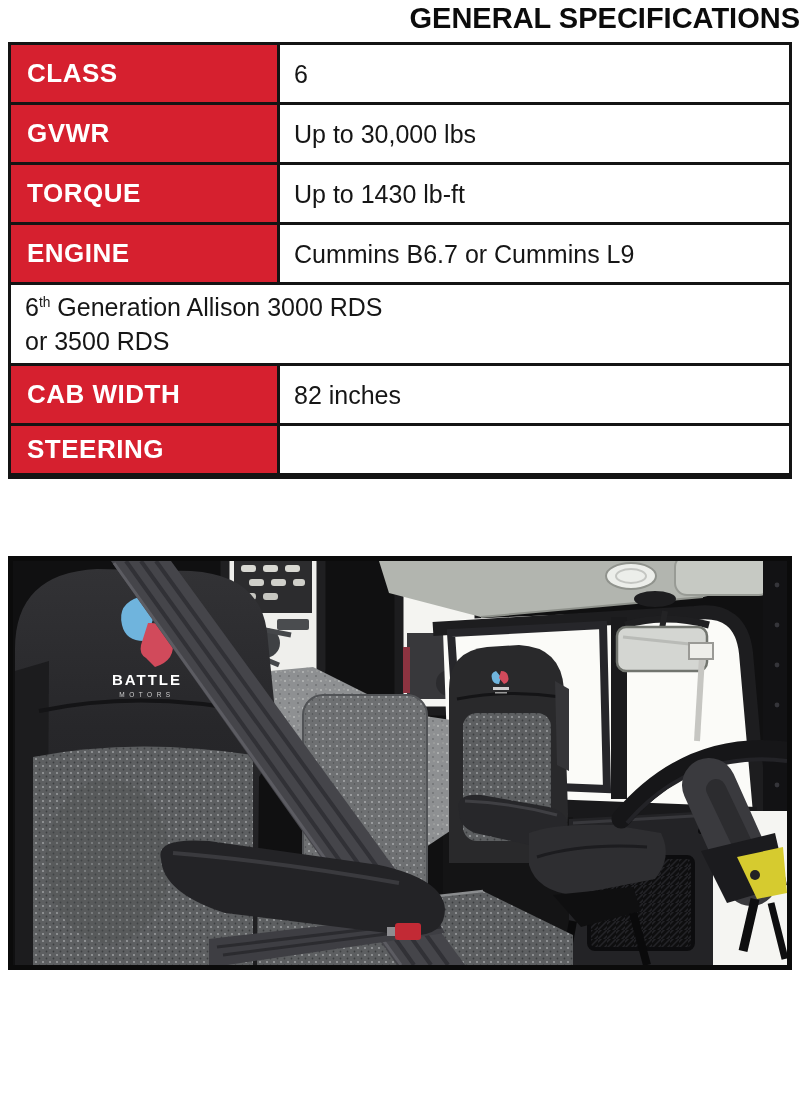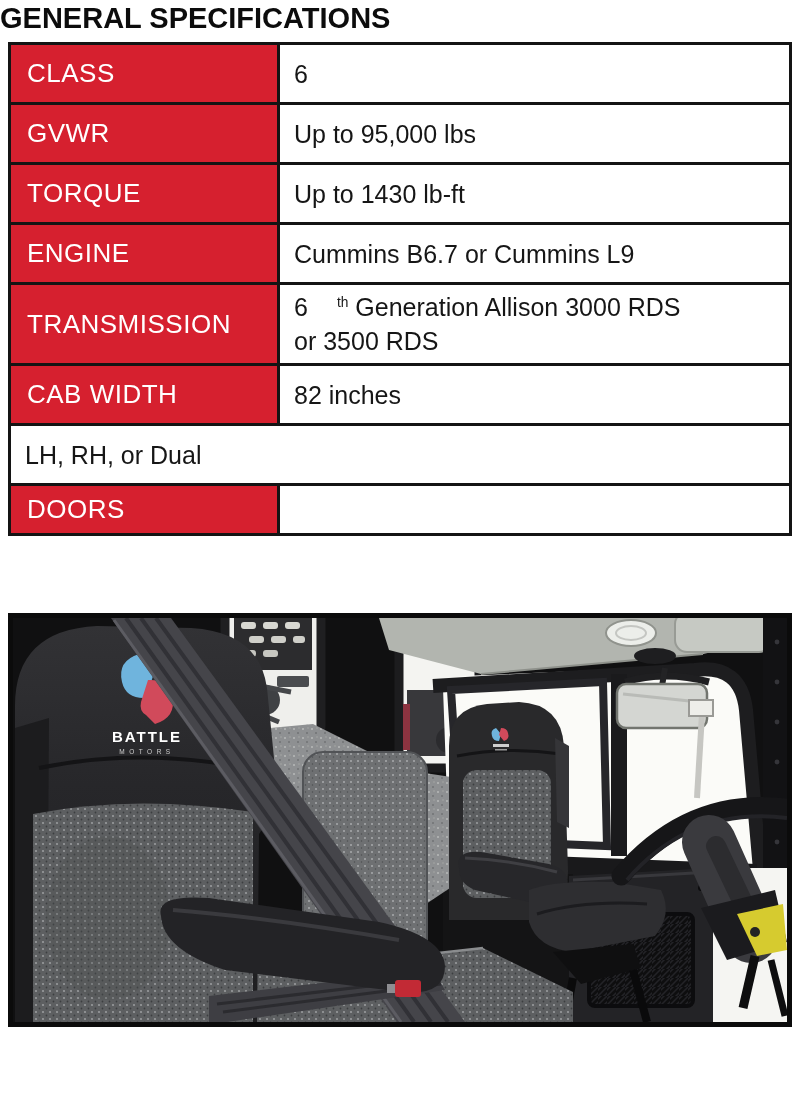--- a/index.html
+++ b/index.html
@@ -3,41 +3,41 @@
 <meta charset="utf-8">
 <style>
   html,body{margin:0;padding:0;}
   body{
     width:800px;height:1119px;background:#ffffff;
     font-family:"Liberation Sans",sans-serif;
     --table-red:#d6202f;--line-black:#141414;
     overflow:hidden;
   }
   .page-title{
-    margin:2px 0 7px;text-align:left;
+    margin:2px 0 7px;text-align:right;
     font-size:29px;font-weight:800;color:#0c0c0c;letter-spacing:0px;
   }
   .spec-table{margin:7px 8px 0;border:3px solid var(--line-black);}
   .spec-row{display:flex;border-top:3px solid var(--line-black);}
   .spec-row:first-child{border-top:none;}
   .cell{box-sizing:content-box;}
   .cell.label{
     flex:0 0 250px;min-height:47px;
     background:var(--table-red);color:#ffffff;
-    font-weight:400;font-size:26px;letter-spacing:0.5px;
+    font-weight:700;font-size:26px;letter-spacing:0.5px;
     padding-left:16px;border-right:3px solid var(--line-black);
     display:flex;align-items:center;
   }
   .cell.value{
     flex:1;min-height:47px;background:#ffffff;color:#161616;
     font-size:25px;line-height:34px;
     padding:5px 8px 5px 14px;
     display:flex;align-items:center;
   }
-  .cell.value sup{font-size:0.55em;line-height:0;margin-left:29px;}
+  .cell.value sup{font-size:0.55em;line-height:0;}
   .photo-frame{
     margin:77px 8px 0;width:774px;height:404px;
     border:5px solid #0b0b0b;background:#101011;
   }
   .photo-frame svg{display:block;}
 </style>
 </head>
 <body style="--table-red: #d6202f; --line-black: #141414;">
 
 <h1 class="page-title">GENERAL SPECIFICATIONS</h1>
@@ -45,54 +45,50 @@
 <div class="spec-table" id="spec-rows">
     <div class="spec-row">
       <div class="cell label">CLASS</div>
       <div class="cell value">
         <span>6</span>
       </div>
     </div>
     <div class="spec-row">
       <div class="cell label">GVWR</div>
       <div class="cell value">
-        <span>Up to 95,000 lbs</span>
+        <span>Up to 30,000 lbs</span>
       </div>
     </div>
     <div class="spec-row">
       <div class="cell label">TORQUE</div>
       <div class="cell value">
         <span>Up to 1430 lb-ft</span>
       </div>
     </div>
     <div class="spec-row">
       <div class="cell label">ENGINE</div>
       <div class="cell value">
         <span>Cummins B6.7 or Cummins L9</span>
       </div>
     </div>
     <div class="spec-row">
-      <div class="cell label">TRANSMISSION</div>
       <div class="cell value">
         <span>6<sup>th</sup> Generation Allison 3000 RDS<br>or 3500 RDS</span>
       </div>
     </div>
     <div class="spec-row">
       <div class="cell label">CAB WIDTH</div>
       <div class="cell value">
         <span>82 inches</span>
       </div>
     </div>
     <div class="spec-row">
-      <div class="cell value">
-        <span>LH, RH, or Dual</span>
-      </div>
-    </div>
-    <div class="spec-row">
-      <div class="cell label">DOORS</div>
+      <div class="cell label">STEERING</div>
+    </div>
+    <div class="spec-row">
     </div>
   </div>
 
 <div class="photo-frame">
 <svg viewBox="0 0 774 404" width="774" height="404">
   <defs>
     <linearGradient id="seatGrad" x1="0" y1="0" x2="0" y2="1">
       <stop offset="0" stop-color="#323235"></stop>
           <stop offset="0.4" stop-color="#27272a"></stop>
           <stop offset="1" stop-color="#1e1e20"></stop>

